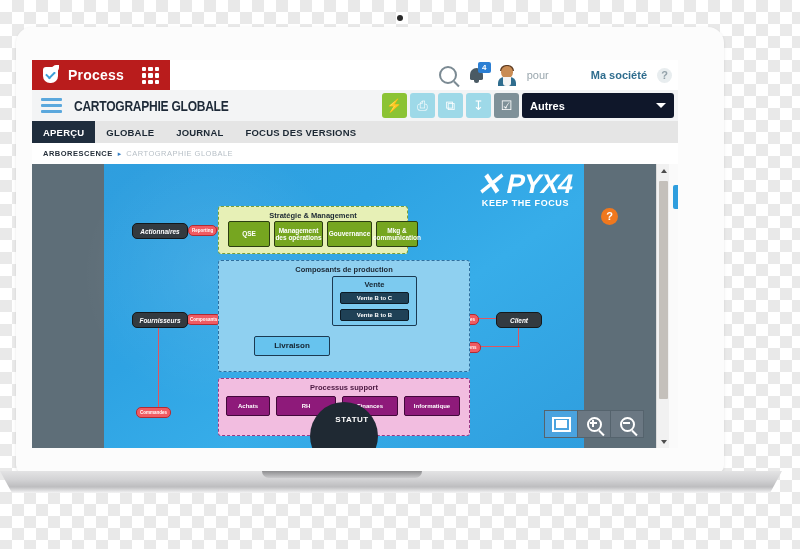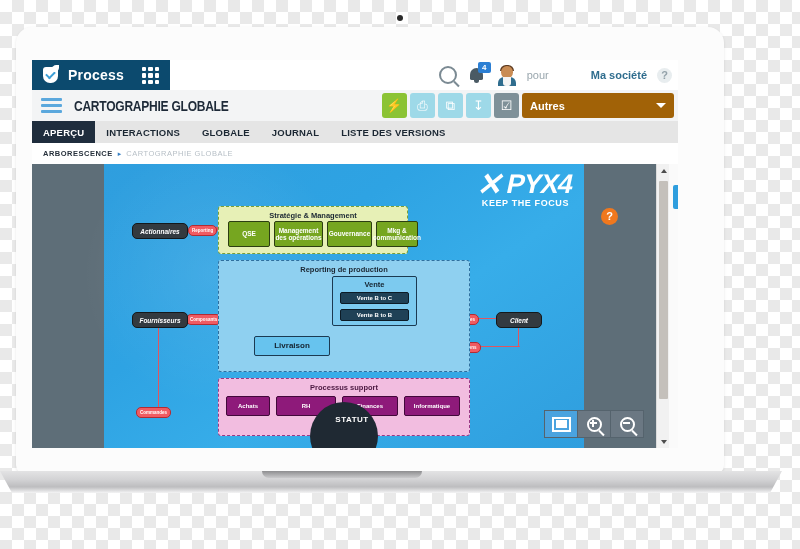--- a/index.html
+++ b/index.html
@@ -31,21 +31,21 @@
   }
   #notch{position:absolute;left:262px;top:471px;width:160px;height:7px;
     background:linear-gradient(180deg,#8e8e90,#c9c9cb);border-radius:0 0 7px 7px;}
 
   
   #screen{position:absolute;left:32px;top:60px;width:646px;height:388px;
     background:#ffffff;overflow:hidden;}
 
   
   #brandbar{position:absolute;left:0;top:0;width:646px;height:30px;background:#ffffff;}
-  #brandtile{position:absolute;left:0;top:0;width:138px;height:30px;background:#0c4a6e;
+  #brandtile{position:absolute;left:0;top:0;width:138px;height:30px;background:#b91c1c;
     display:flex;align-items:center;}
   .brandlogo{width:19px;height:19px;margin-left:9px;flex:0 0 auto;position:relative;}
   .brandlogo .shield{width:15px;height:16px;background:#fff;border-radius:3px 3px 7px 7px;
     position:absolute;left:2px;top:1px;}
   .brandlogo .shield:after{content:"";position:absolute;left:3px;top:4px;width:7px;height:4px;
     border-left:2.5px solid #3d9fd6;border-bottom:2.5px solid #3d9fd6;transform:rotate(-45deg);}
   .brandlogo .leaf{position:absolute;left:11px;top:-1px;width:7px;height:7px;background:#fff;
     border-radius:60% 0 60% 0;}
   #brandname{color:#fff;font-size:14px;font-weight:bold;margin-left:8px;letter-spacing:.2px;}
   #gridicon{position:absolute;left:110px;top:7px;width:17px;height:17px;
@@ -88,21 +88,21 @@
   #doctitle{margin-left:12px;font-size:14px;font-weight:bold;color:#1e2a38;letter-spacing:-.3px;
     font-family:"Liberation Sans",sans-serif;transform:scaleX(.86);transform-origin:left center;}
 
   #toolbar{position:absolute;right:4px;top:33px;height:25px;display:flex;align-items:center;gap:3px;}
   .tbtn{width:25px;height:25px;border-radius:3px;display:flex;align-items:center;
     justify-content:center;}
   .tbtn.green{background:#8bc334;}
   .tbtn.cyan{background:#9ed9e8;}
   .tbtn.grey{background:#7e9098;}
   .glyph{color:#fff;font-size:13px;line-height:1;}
-  #autres{height:25px;width:152px;background:#a16207;border-radius:3px;display:flex;
+  #autres{height:25px;width:152px;background:#0f172a;border-radius:3px;display:flex;
     align-items:center;justify-content:space-between;padding:0 8px;box-sizing:border-box;}
   #autres span{color:#fff;font-size:11px;font-weight:bold;}
   .caret{width:0;height:0;border-left:5px solid transparent;border-right:5px solid transparent;
     border-top:5px solid #fff;}
 
   
   #tabbar{position:absolute;left:0;top:61px;width:646px;height:22px;background:#e5e5e5;
     display:flex;align-items:stretch;}
   .tab{display:flex;align-items:center;padding:0 11px;font-size:9.5px;font-weight:bold;
     color:#1b2733;letter-spacing:.2px;white-space:nowrap;}
@@ -311,24 +311,23 @@
           <span class="glyph">☑</span>
         </div>
       <div id="autres">
         <span>Autres</span>
         <span class="caret"></span>
       </div>
     </div>
 
     <div id="tabbar">
       <div class="tab active">APERÇU</div>
-      <div class="tab">INTERACTIONS</div>
       <div class="tab">GLOBALE</div>
       <div class="tab">JOURNAL</div>
-      <div class="tab">LISTE DES VERSIONS</div>
+      <div class="tab">FOCUS DES VERSIONS</div>
     </div>
 
     <div id="crumbs">
       <span class="c1">ARBORESCENCE</span>
       <span class="sep">▸</span>
       <span class="c2">CARTOGRAPHIE GLOBALE</span>
     </div>
 
     <div id="viewport">
       <div id="panelL"></div>
@@ -378,21 +377,21 @@
 
         <div class="grp" id="g-strat">
           <div class="gtitle">Stratégie &amp; Management</div>
         </div>
         <div class="box olive" id="b-qse">QSE</div>
         <div class="box olive" id="b-mgt">Management des opérations</div>
         <div class="box olive" id="b-gouv">Gouvernance</div>
         <div class="box olive" id="b-mkg">Mkg &amp; communication</div>
 
         <div class="grp" id="g-prod">
-          <div class="gtitle">Reporting de production</div>
+          <div class="gtitle">Composants de production</div>
         </div>
         <div class="grp" id="g-vente">
           <div class="vt">Vente</div>
         </div>
         <div class="box darkbox" id="b-btoc">Vente B to C</div>
         <div class="box darkbox" id="b-btob">Vente B to B</div>
         <div class="box bluebox" id="b-livraison">Livraison</div>
 
         <div class="grp" id="g-supp">
           <div class="gtitle">Processus support</div>

